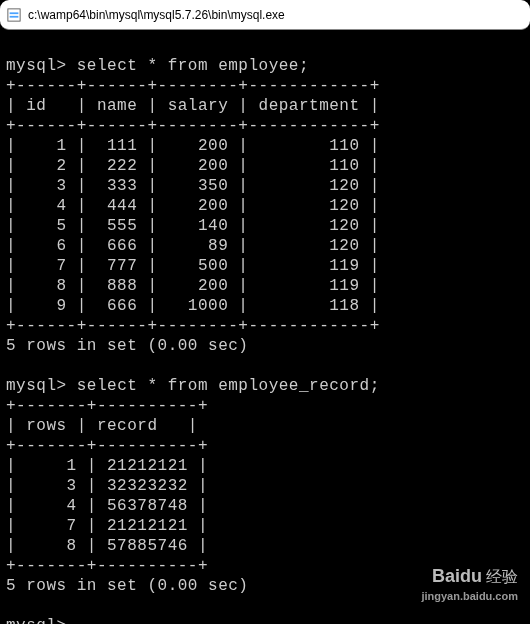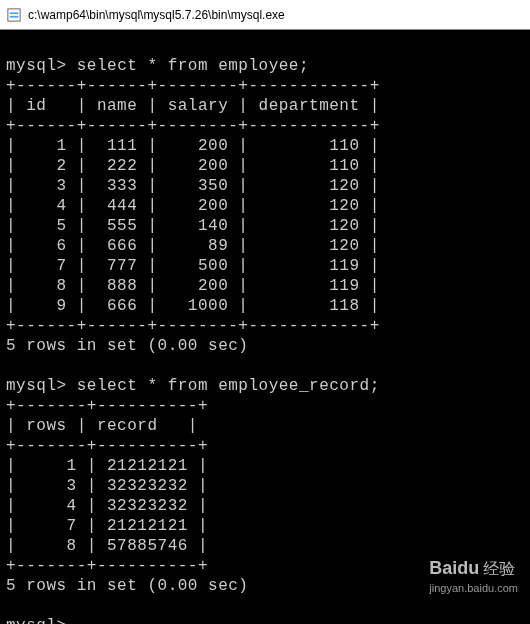--- a/index.html
+++ b/index.html
@@ -14,20 +14,21 @@
     }
     .title-bar {
       height: 30px;
       background: #fff;
       color: #000;
       display: flex;
       align-items: center;
       padding: 0 6px;
       border-bottom: 1px solid #888;
       gap: 6px;
+      border-radius: 9px;
     }
     .title-bar .icon {
       width: 16px;
       height: 16px;
       display: inline-flex;
       align-items: center;
       justify-content: center;
     }
     .title-bar .icon svg {
       width: 14px;
@@ -40,38 +41,39 @@
     }
     .terminal {
       padding: 6px 6px;
       white-space: pre;
       line-height: 1.25;
       letter-spacing: 0.5px;
     }
     .watermark {
       position: absolute;
       right: 12px;
-      bottom: 30px;
-      text-align: left;
+      bottom: 22px;
+      text-align: right;
       color: #bbb;
       font-family: Arial, sans-serif;
       pointer-events: none;
     }
     .watermark .brand {
       font-size: 18px;
       font-weight: bold;
     }
     .watermark .sub {
       font-size: 16px;
       margin-left: 4px;
     }
     .watermark .url {
       font-size: 11px;
       color: #999;
       margin-top: 2px;
+      font-weight: bold;
     }
   </style>
 </head>
 <body>
 
 <div class="title-bar">
   <span class="icon">
     <svg viewBox="0 0 16 16">
       <rect x="1" y="1" width="14" height="14" fill="#fff" stroke="#555" stroke-width="1"></rect>
       <rect x="3" y="5" width="10" height="2" fill="#4aa3ff"></rect>
@@ -97,21 +99,21 @@
 <span>|    9 |  666 |   1000 |        118 |</span>
 <span>+------+------+--------+------------+</span>
 <span>5 rows in set (0.00 sec)</span>
 
 <span>mysql&gt;</span> <span>select * from employee_record;</span>
 <span>+-------+----------+</span>
 <span>| rows | record   |</span>
 <span>+-------+----------+</span>
 <span>|     1 | 21212121 |</span>
 <span>|     3 | 32323232 |</span>
-<span>|     4 | 32323232 |</span>
+<span>|     4 | 56378748 |</span>
 <span>|     7 | 21212121 |</span>
 <span>|     8 | 57885746 |</span>
 <span>+-------+----------+</span>
 <span>5 rows in set (0.00 sec)</span>
 
 <span>mysql&gt;</span>
 </div>
 
 <div class="watermark">
   <div>

